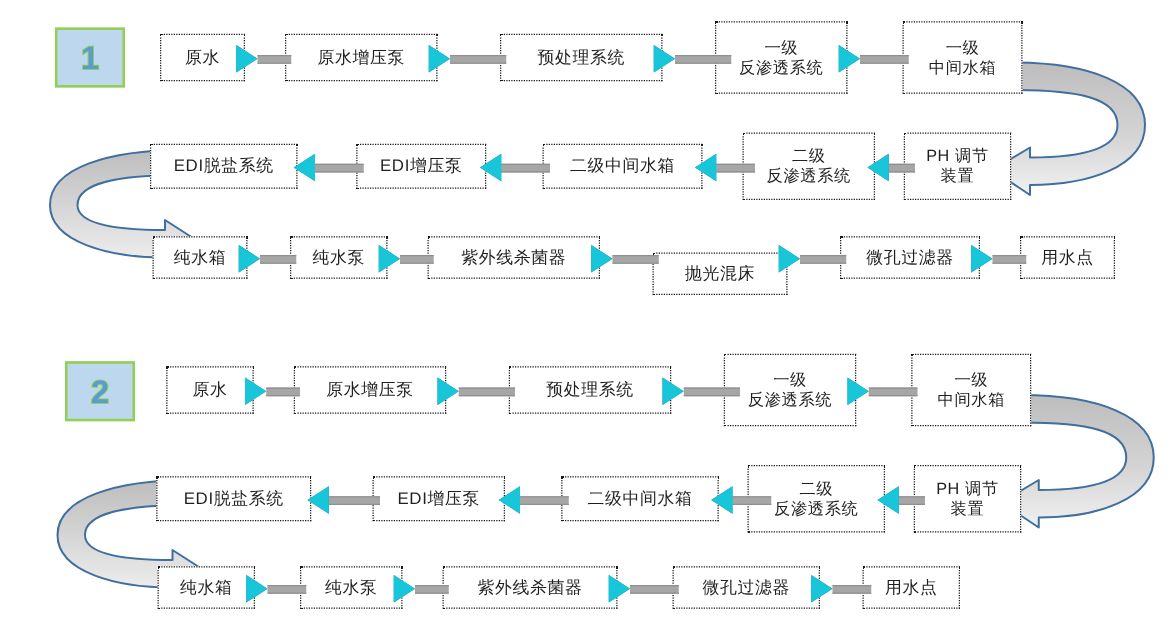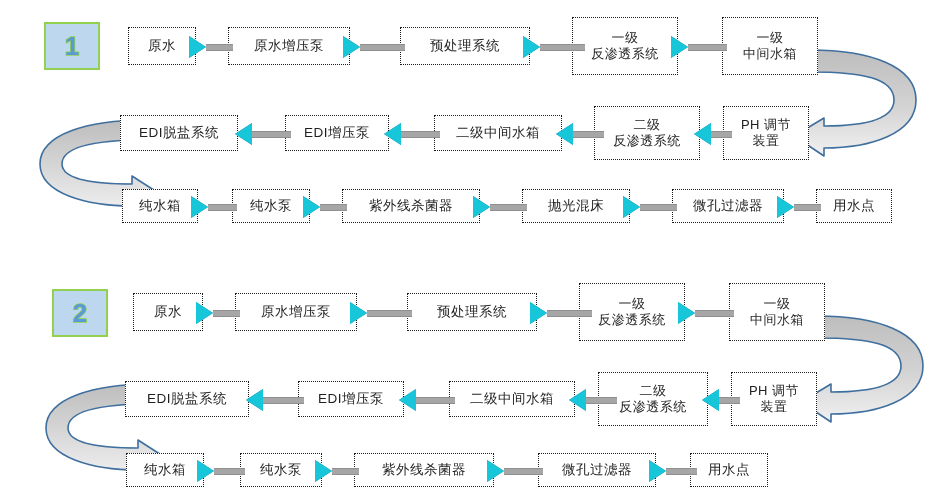--- a/index.html
+++ b/index.html
@@ -170,21 +170,21 @@
     <div class="node" style="left:232px;top:189px;width:78px;height:34px;">纯水泵</div>
     <div class="conn right" style="left:303px;top:196px;width:44px;">
         <span class="head"></span>
         <span class="bar"></span>
       </div>
     <div class="node" style="left:342px;top:189px;width:138px;height:34px;">紫外线杀菌器</div>
     <div class="conn right" style="left:473px;top:196px;width:54px;">
         <span class="head"></span>
         <span class="bar"></span>
       </div>
-    <div class="node" style="left:522px;top:189px;width:108px;height:34px;">抛光混床</div>
+    <div class="node" style="left:522px;top:202px;width:108px;height:34px;">抛光混床</div>
     <div class="conn right" style="left:623px;top:196px;width:54px;">
         <span class="head"></span>
         <span class="bar"></span>
       </div>
     <div class="node" style="left:672px;top:189px;width:112px;height:34px;">微孔过滤器</div>
     <div class="conn right" style="left:777px;top:196px;width:44px;">
         <span class="head"></span>
         <span class="bar"></span>
       </div>
     <div class="node" style="left:816px;top:189px;width:76px;height:34px;">用水点</div>

